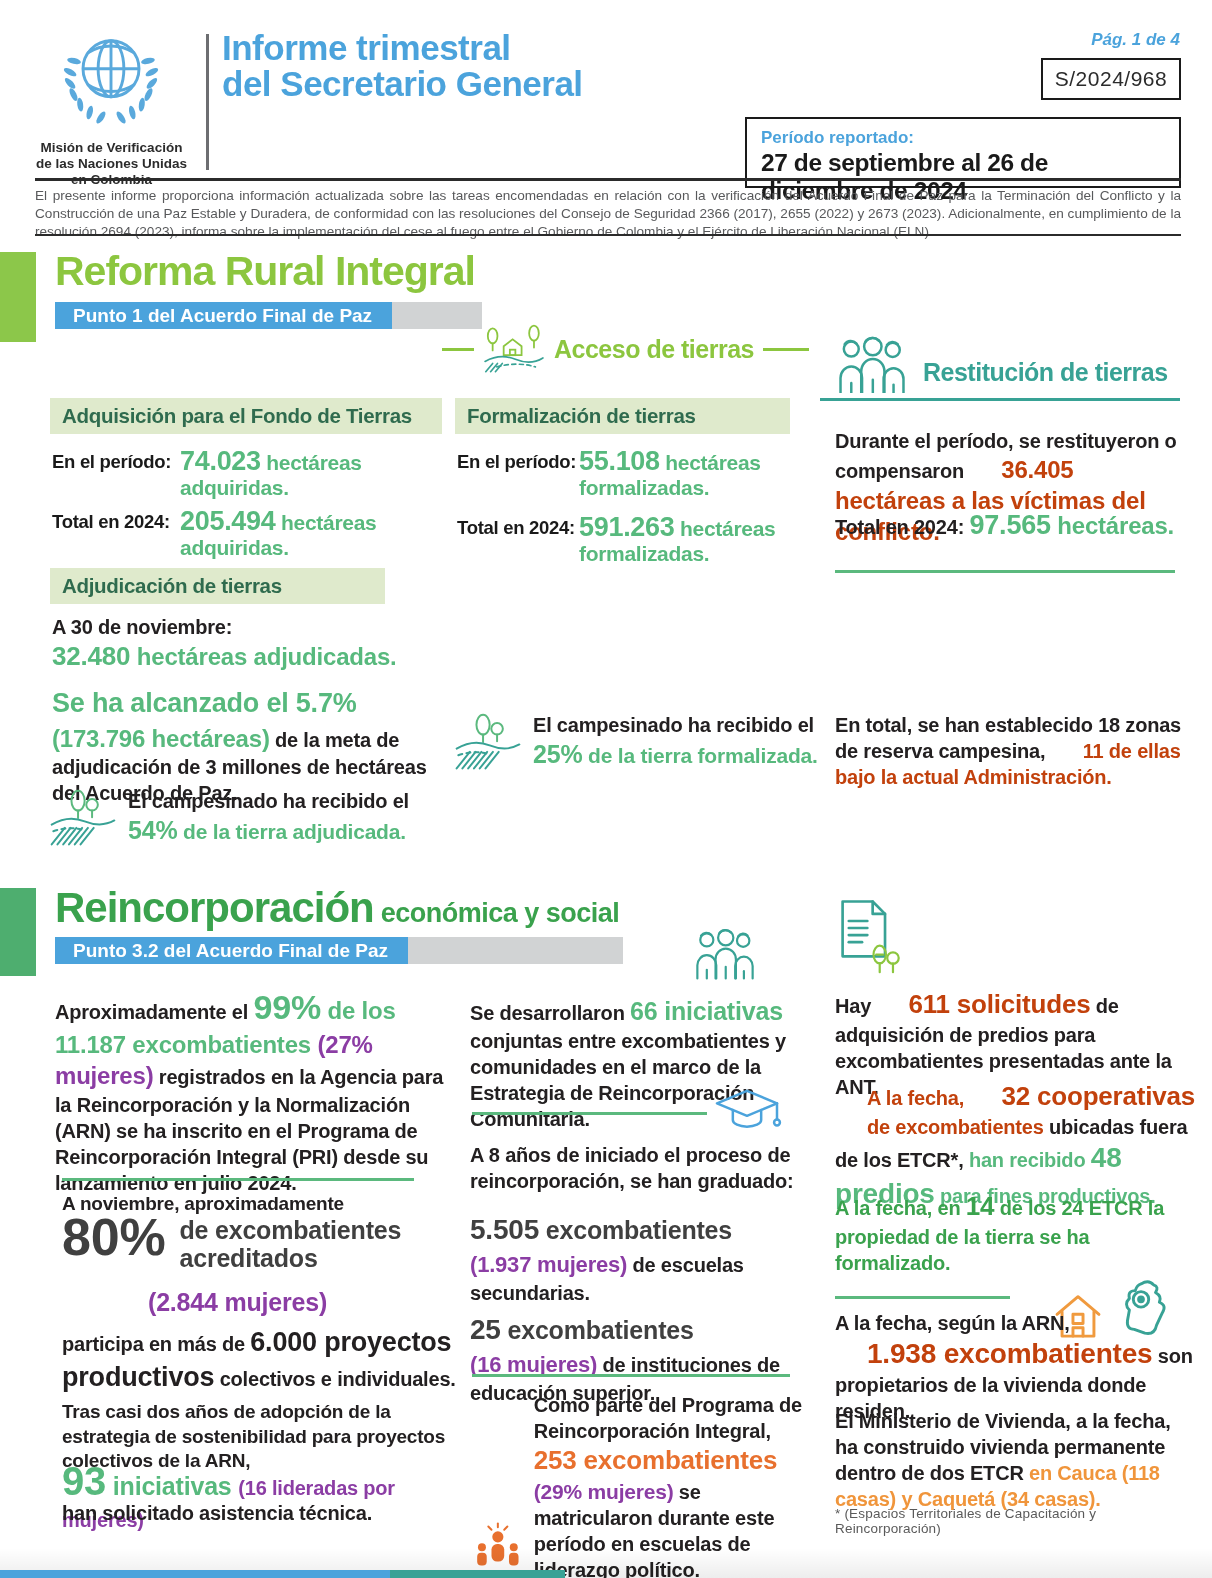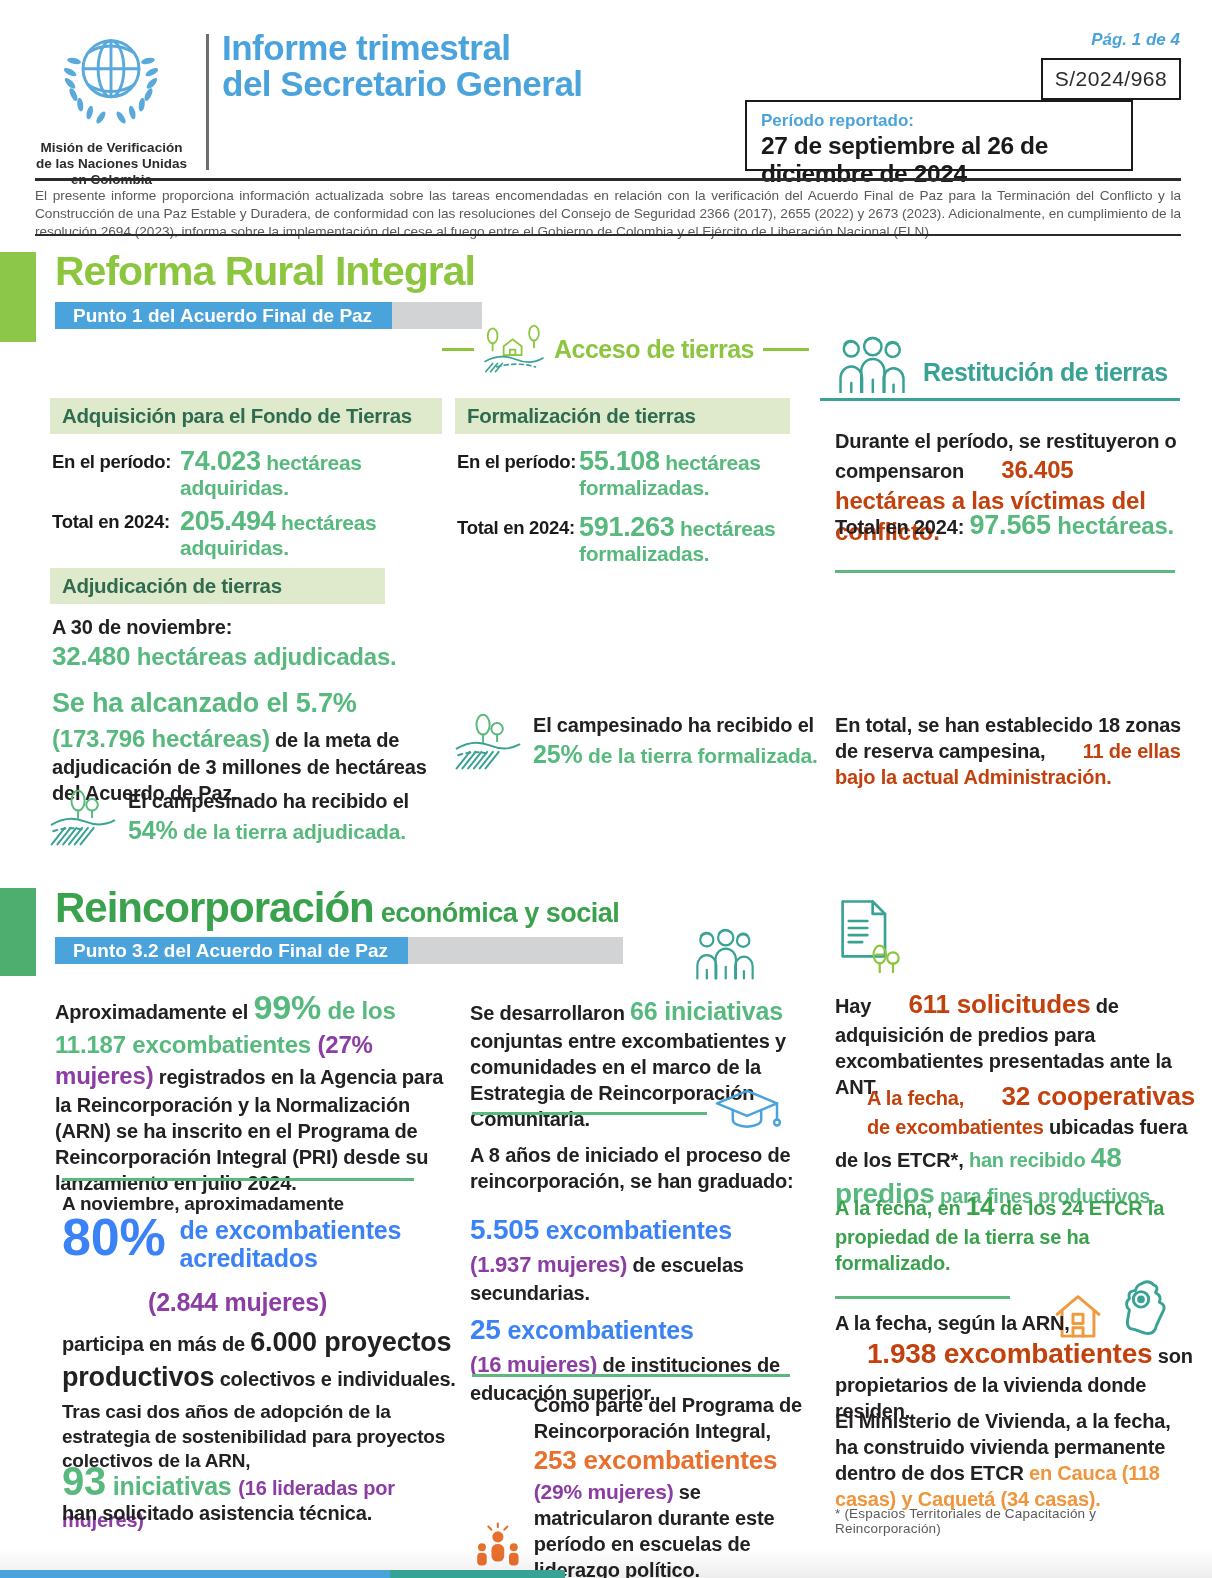--- a/index.html
+++ b/index.html
@@ -6,21 +6,21 @@
   html,body { background:#ffffff; }
   .page {
     position:relative; width:1212px; height:1578px; margin:0 auto;
     background:#ffffff; overflow:hidden;
     font-family:"Liberation Sans","DejaVu Sans",sans-serif;
     color:#232021;
   }
   .abs { position:absolute; }
 
   
-  .blue   { color:#3b82f6; }
+  .blue   { color:#404040; }
   .mgreen { color:#57B97D; }
   .secgreen { color:#3AA24D; }
   .teal   { color:#c2410c;margin-left:32px; }
   .purple { color:#8B3DA4; }
   .orange { color:#E8702E; }
   .orange2{ color:#F0953B; }
   .black  { color:#232021; }
 
   
   .logo-caption { width:195px; text-align:center; font-size:13.5px; font-weight:700; line-height:1.18; color:#2B2B2B; }
@@ -123,21 +123,21 @@
 
   <div class="abs vdivider" style="left:206px;top:34px;height:136px"></div>
 
   <div class="abs" style="left:222px;top:30px">
     <div class="title-blue">Informe trimestral</div>
     <div class="title-blue">del Secretario General</div>
   </div>
 
   <div class="abs pag" style="right:32px;top:30px">Pág. 1 de 4</div>
   <div class="abs sbox" style="left:1041px;top:58px;width:140px;height:42px">S/2024/968</div>
-  <div class="abs period-box" style="left:745px;top:100px;width:388px;height:71px">
+  <div class="abs period-box" style="left:745px;top:117px;width:436px;height:71px">
     <div class="period-label">Período reportado:</div>
     <div class="period-value">27 de septiembre al 26 de diciembre de 2024</div>
   </div>
 
   <div class="abs intro-rule" style="left:35px;top:178px;width:1146px;height:3px"></div>
   <div class="abs intro-text" style="left:35px;top:187px;width:1146px">El presente informe proporciona información actualizada sobre las tareas encomendadas en relación con la verificación del Acuerdo Final de Paz para la Terminación del Conflicto y la Construcción de una Paz Estable y Duradera, de conformidad con las resoluciones del Consejo de Seguridad 2366 (2017), 2655 (2022) y 2673 (2023). Adicionalmente, en cumplimiento de la resolución 2694 (2023), informa sobre la implementación del cese al fuego entre el Gobierno de Colombia y el Ejército de Liberación Nacional (ELN).</div>
   <div class="abs intro-rule" style="left:35px;top:234px;width:1146px;height:2px"></div>
 
   <div class="abs side-block1" style="left:0;top:252px;width:36px;height:90px"></div>
   <div class="abs sec1-title" style="left:55px;top:248px">Reforma Rural Integral</div>

